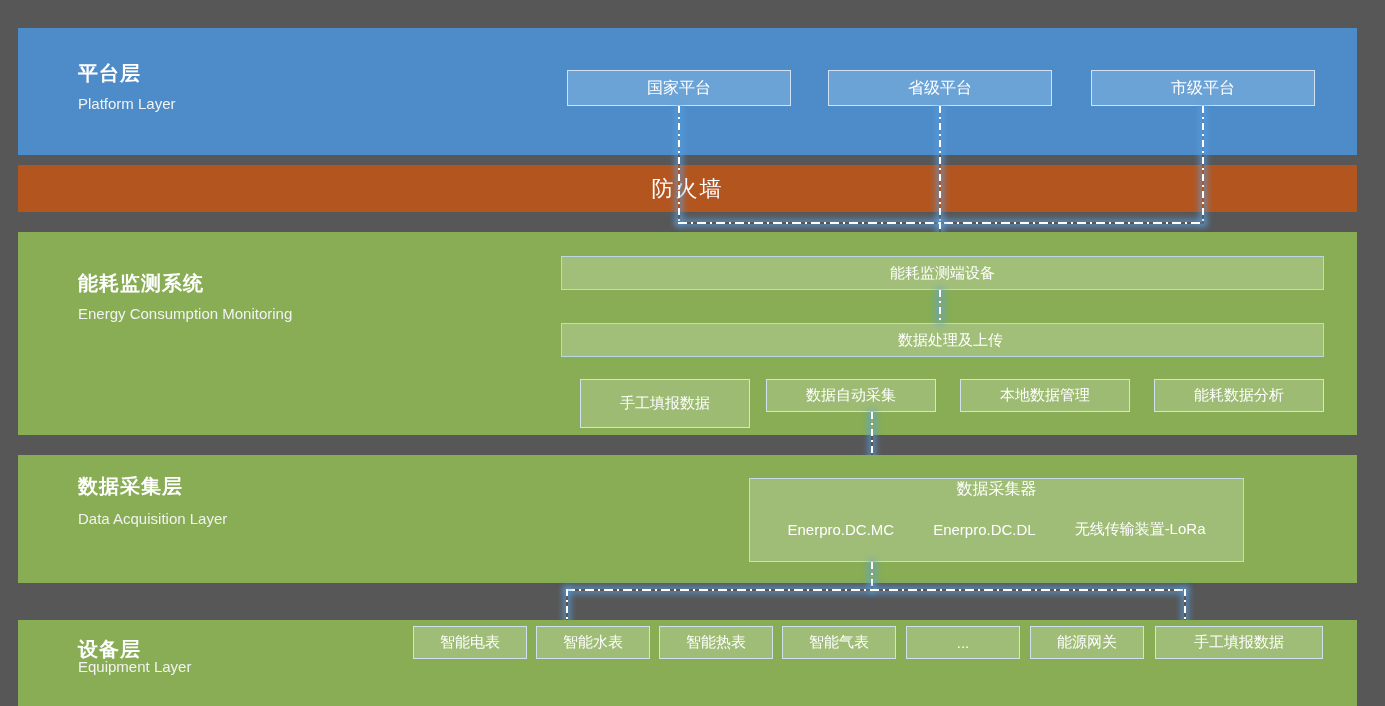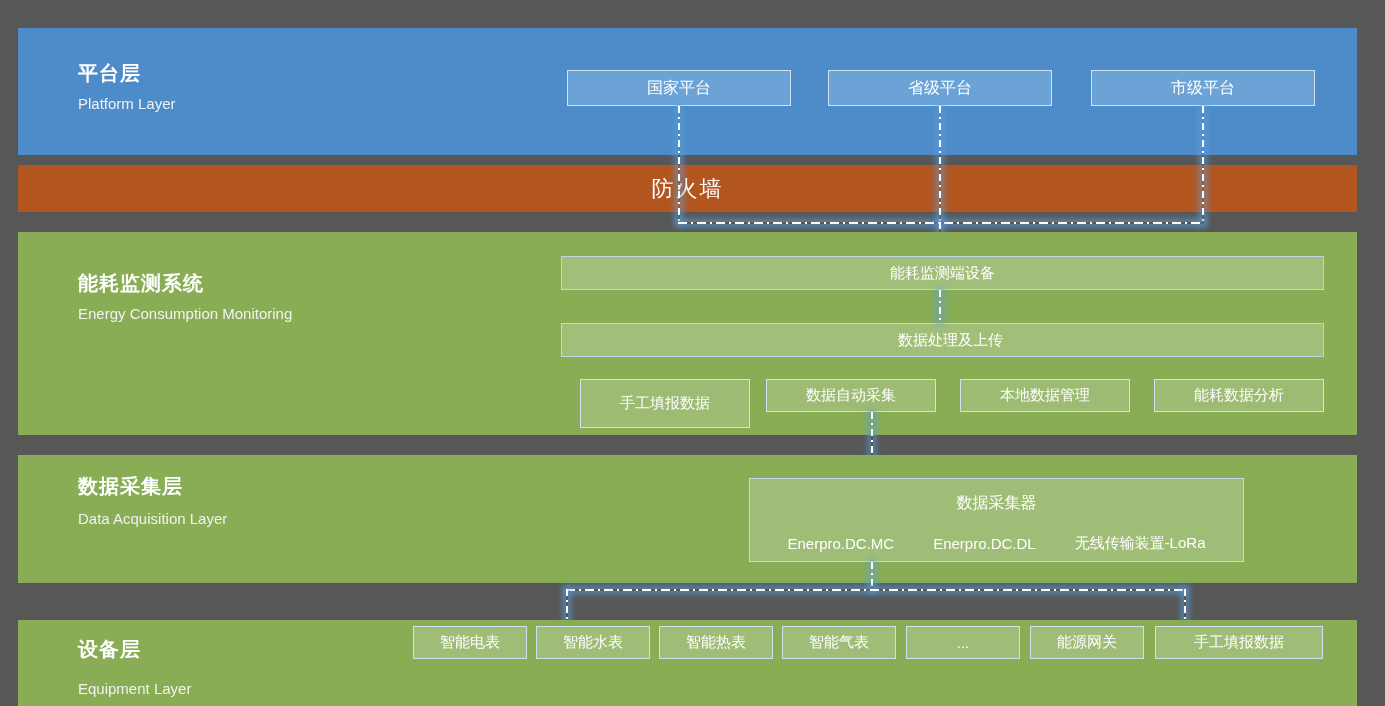--- a/index.html
+++ b/index.html
@@ -54,21 +54,20 @@
   .node-small {
     background: rgba(255,255,255,0.18); border: 1px solid #cfe0ef;
     font-size: 15px;
   }
   .node-collector {
     background: rgba(255,255,255,0.20); border: 1px solid #c4d9e8;
     display: block;
   }
   .collector-title {
     text-align: center; color: #ffffff; font-size: 16px;
-    margin-top: 14px;
   }
   .collector-row {
     display: flex; justify-content: space-around; align-items: center;
     margin-top: 20px; padding: 0 18px;
   }
   .collector-item { color: #ffffff; font-size: 15px; white-space: nowrap; }
   .node-equip {
     background: rgba(255,255,255,0.20); border: 1px solid #cfe0ef;
     font-size: 15px;
   }
@@ -150,21 +149,21 @@
     </div>
   </div>
 
   <div class="conn" style="left:871px; top:562px; height:29px;"></div>
   <div class="connh" style="left:566px; top:589px; width:620px;"></div>
   <div class="conn" style="left:566px; top:589px; height:37px;"></div>
   <div class="conn" style="left:1184px; top:589px; height:37px;"></div>
 
   <div class="band band-equipment">
     <div class="band-title-cn" style="top:16px;">设备层</div>
-    <div class="band-title-en" style="top:60px;">Equipment Layer</div>
+    <div class="band-title-en" style="top:38px;">Equipment Layer</div>
   </div>
 
   <div class="node node-equip" style="left:413px; top:626px; width:114px; height:33px;">智能电表</div>
   <div class="node node-equip" style="left:536px; top:626px; width:114px; height:33px;">智能水表</div>
   <div class="node node-equip" style="left:659px; top:626px; width:114px; height:33px;">智能热表</div>
   <div class="node node-equip" style="left:782px; top:626px; width:114px; height:33px;">智能气表</div>
   <div class="node node-equip" style="left:906px; top:626px; width:114px; height:33px;">...</div>
   <div class="node node-equip" style="left:1030px; top:626px; width:114px; height:33px;">能源网关</div>
   <div class="node node-equip" style="left:1155px; top:626px; width:168px; height:33px;">手工填报数据</div>
 

